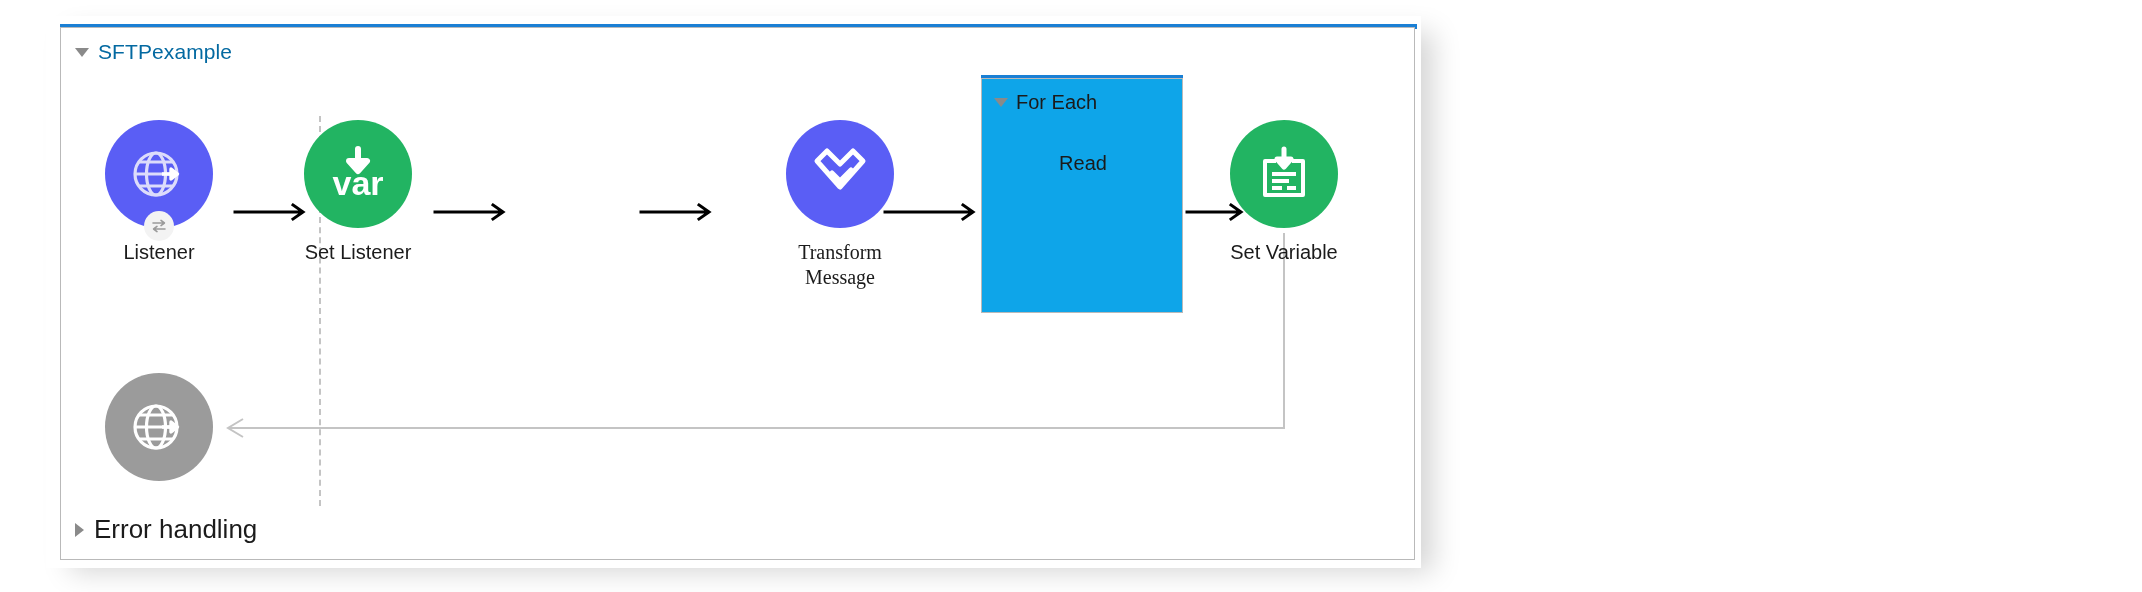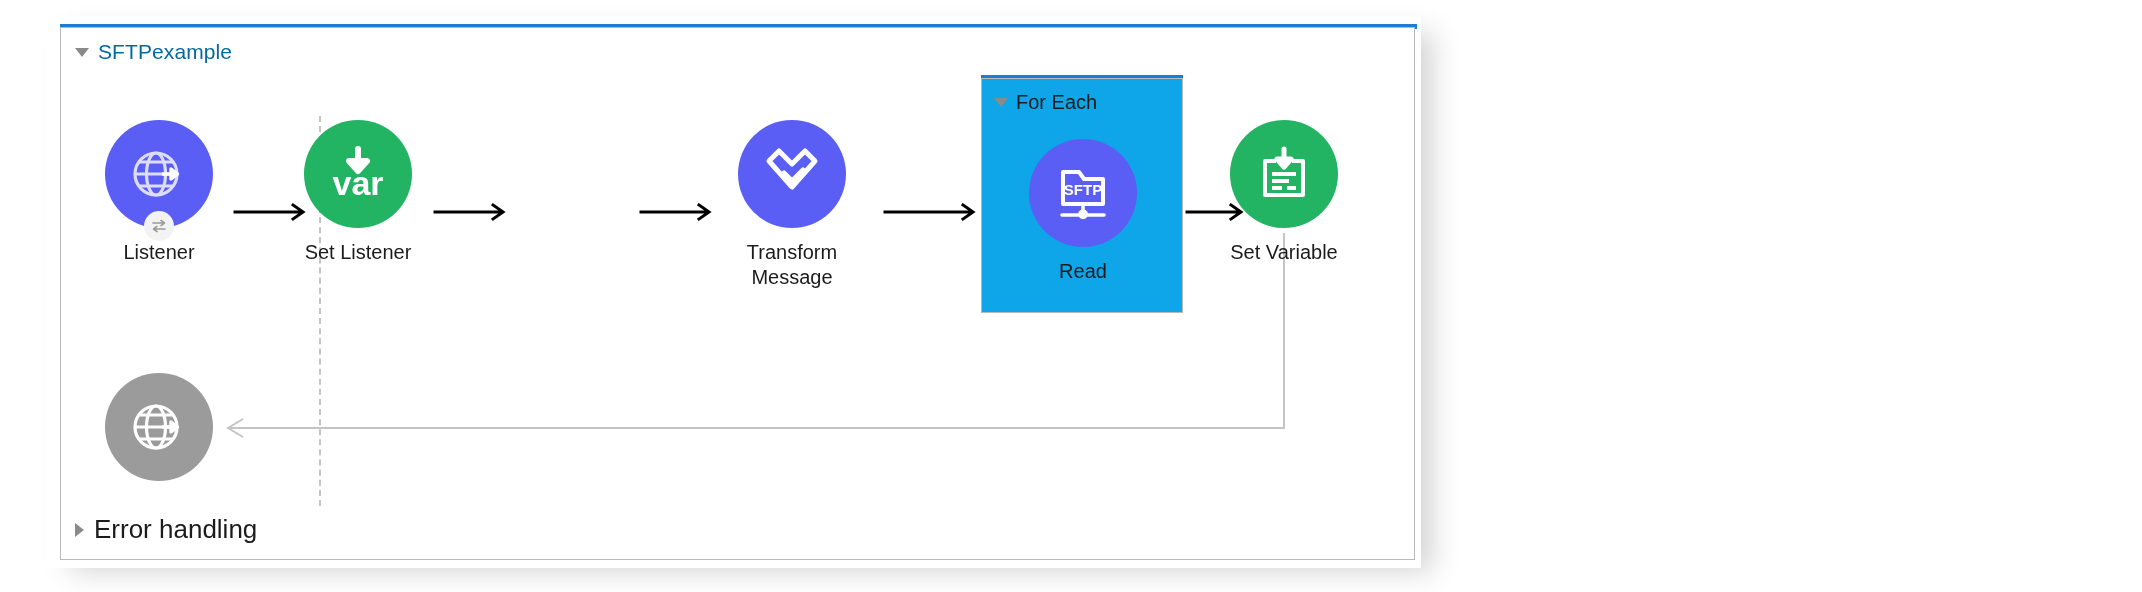--- a/index.html
+++ b/index.html
@@ -271,21 +271,21 @@
       </svg>
     </div>
 
 
     <div class="connector" style="left: 578px; top: 172px; width: 78px;">
       <svg width="78" height="24" viewBox="0 0 78 24">
         <path d="M2 12 H68 M60 5 L70 12 L60 19" fill="none" stroke="#000000" stroke-width="3" stroke-linecap="square"></path>
       </svg>
     </div>
 
-    <div class="node" style="left: 656px; top: 92px;">
+    <div class="node" style="left: 704px; top: 92px; font-family: Liberation Serif, serif;">
       <div class="node-circle purple">
         <svg width="62" height="58" viewBox="0 0 62 58">
           <path d="M8 16 L18 6 L31 19 L44 6 L54 16 L31 42 Z" fill="none" stroke="#ffffff" stroke-width="5" stroke-linejoin="round"></path>
           <path d="M23 28 L31 36 L42 25" fill="none" stroke="#ffffff" stroke-width="5" stroke-linejoin="round" stroke-linecap="round"></path>
         </svg>
       </div>
       <div class="node-label">Transform
 Message</div>
     </div>
 
@@ -296,27 +296,20 @@
     </div>
 
     <div class="scope-stripe" style="left: 920px; top: 47px; width: 202px;"></div>
     <div class="scope-box" style="left: 920px; top: 50px; width: 202px; height: 235px;">
       <div class="scope-header" style="left: 12px; top: 12px;">
         <span class="tri tri-down"></span>
         <span class="scope-title">For Each</span>
       </div>
 
       <div class="node" style="left: 26px; top: 60px;">
-        <div class="node-circle purple">
-          <svg width="66" height="62" viewBox="0 0 66 62">
-            <path d="M13 10 H29 L34 17 H53 V42 H13 Z" fill="none" stroke="#ffffff" stroke-width="4" stroke-linejoin="round"></path>
-            <text class="sftp-text" x="33" y="33" text-anchor="middle">SFTP</text>
-            <path d="M33 42 V49 M12 53 H54 M33 49 a3.2 3.2 0 1 0 0.1 0" fill="#ffffff" stroke="#ffffff" stroke-width="3.6" stroke-linecap="round"></path>
-          </svg>
-        </div>
         <div class="node-label">Read</div>
       </div>
     </div>
 
     <div class="connector" style="left: 1124px; top: 172px; width: 64px;">
       <svg width="64" height="24" viewBox="0 0 64 24">
         <path d="M2 12 H54 M46 5 L56 12 L46 19" fill="none" stroke="#000000" stroke-width="3" stroke-linecap="square"></path>
       </svg>
     </div>
 

